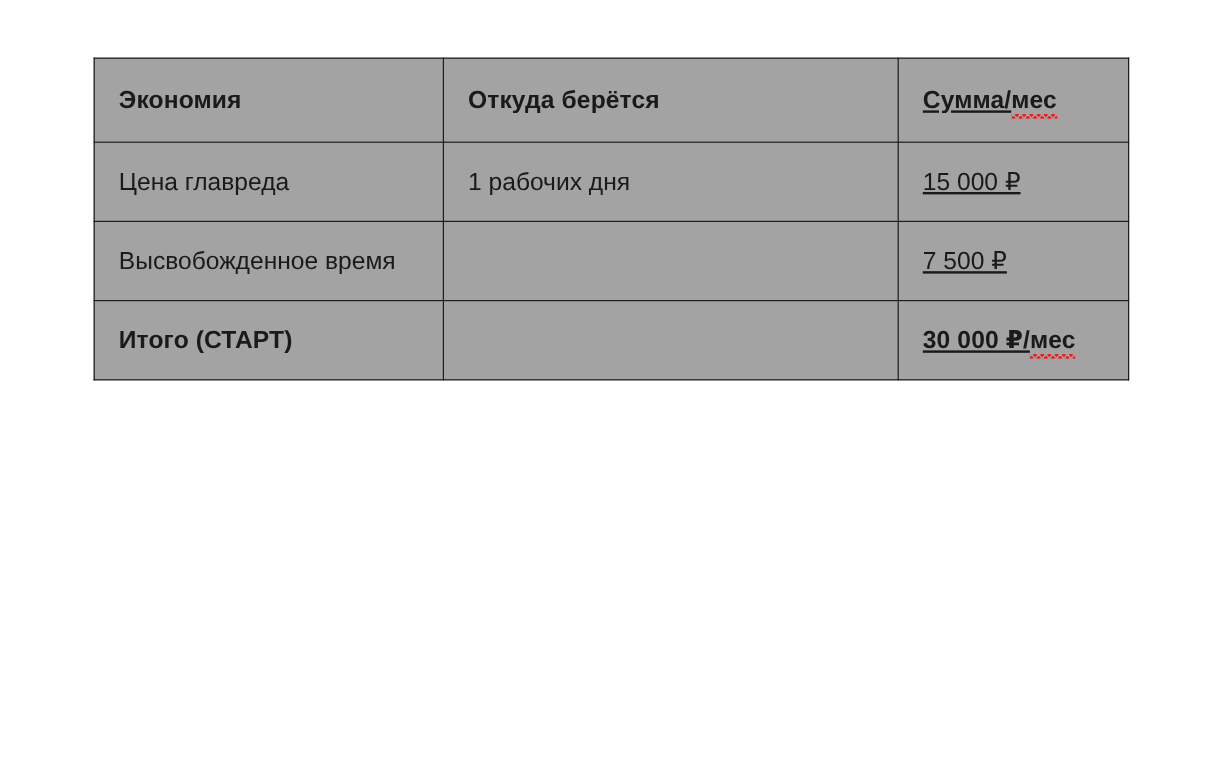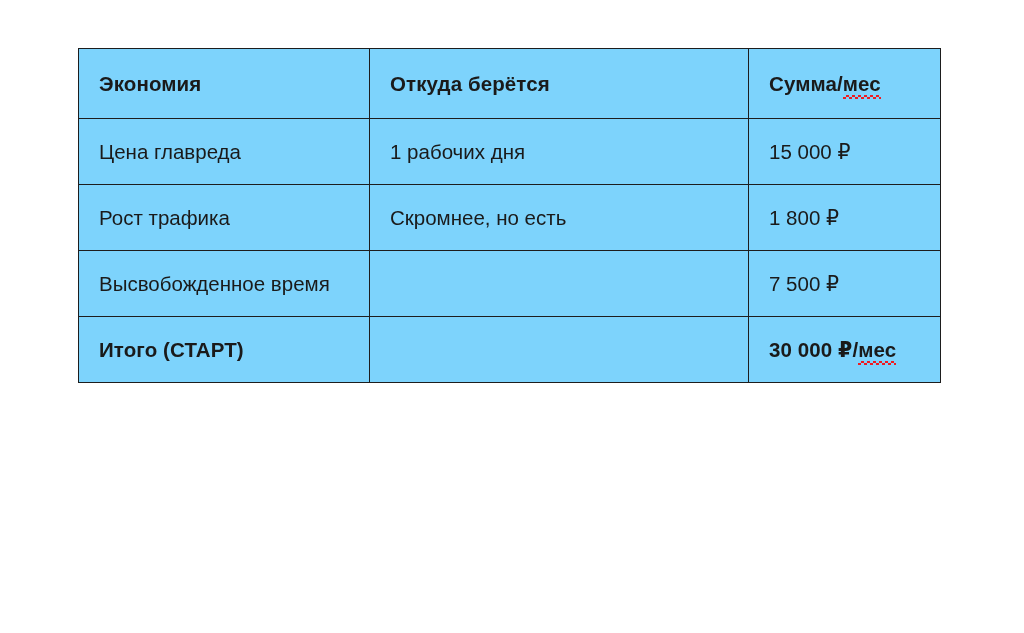--- a/index.html
+++ b/index.html
@@ -24,21 +24,21 @@
   }
 
   
   .value-table {
     position: absolute;
     left: 78px;
     top: 48px;
     width: 862px;
     border-collapse: collapse;
     table-layout: fixed;
-    background: #7dd3fc;
+    background: #a3a3a3;
   }
 
   .value-table col.col-item    { width: 291px; }
   .value-table col.col-source  { width: 379px; }
   .value-table col.col-amount  { width: 192px; }
 
   .value-table th,
   .value-table td {
     border: 1.6px solid #1d1d1d;
     padding: 0 0 0 20px;
@@ -66,20 +66,21 @@
   }
 
   
   tr.row-divider-strong td {
     border-top-width: 2.6px;
     border-top-color: #161616;
   }
 
   td.cell-amount,
   th.cell-amount {
+    text-decoration: underline;
   }
 
   
   .spellcheck {
     position: relative;
     display: inline-block;
     text-decoration: none;
   }
   .spellcheck::after {
     content: "";
@@ -120,25 +121,20 @@
 
     <tbody>
 
 
       <tr>
         <td class="cell-item">Цена главреда</td>
         <td class="cell-source">1 рабочих дня</td>
         <td class="cell-amount"><span>15 000 ₽</span><span></span></td>
       </tr>
 
-      <tr>
-        <td class="cell-item">Рост трафика</td>
-        <td class="cell-source">Скромнее, но есть</td>
-        <td class="cell-amount"><span>1 800 ₽</span><span></span></td>
-      </tr>
 
       <tr>
         <td class="cell-item">Высвобожденное время</td>
         <td class="cell-source empty-cell"></td>
         <td class="cell-amount"><span>7 500 ₽</span><span></span></td>
       </tr>
 
 
       <tr class="row-emphasis">
         <td class="cell-item">Итого (СТАРТ)</td>

